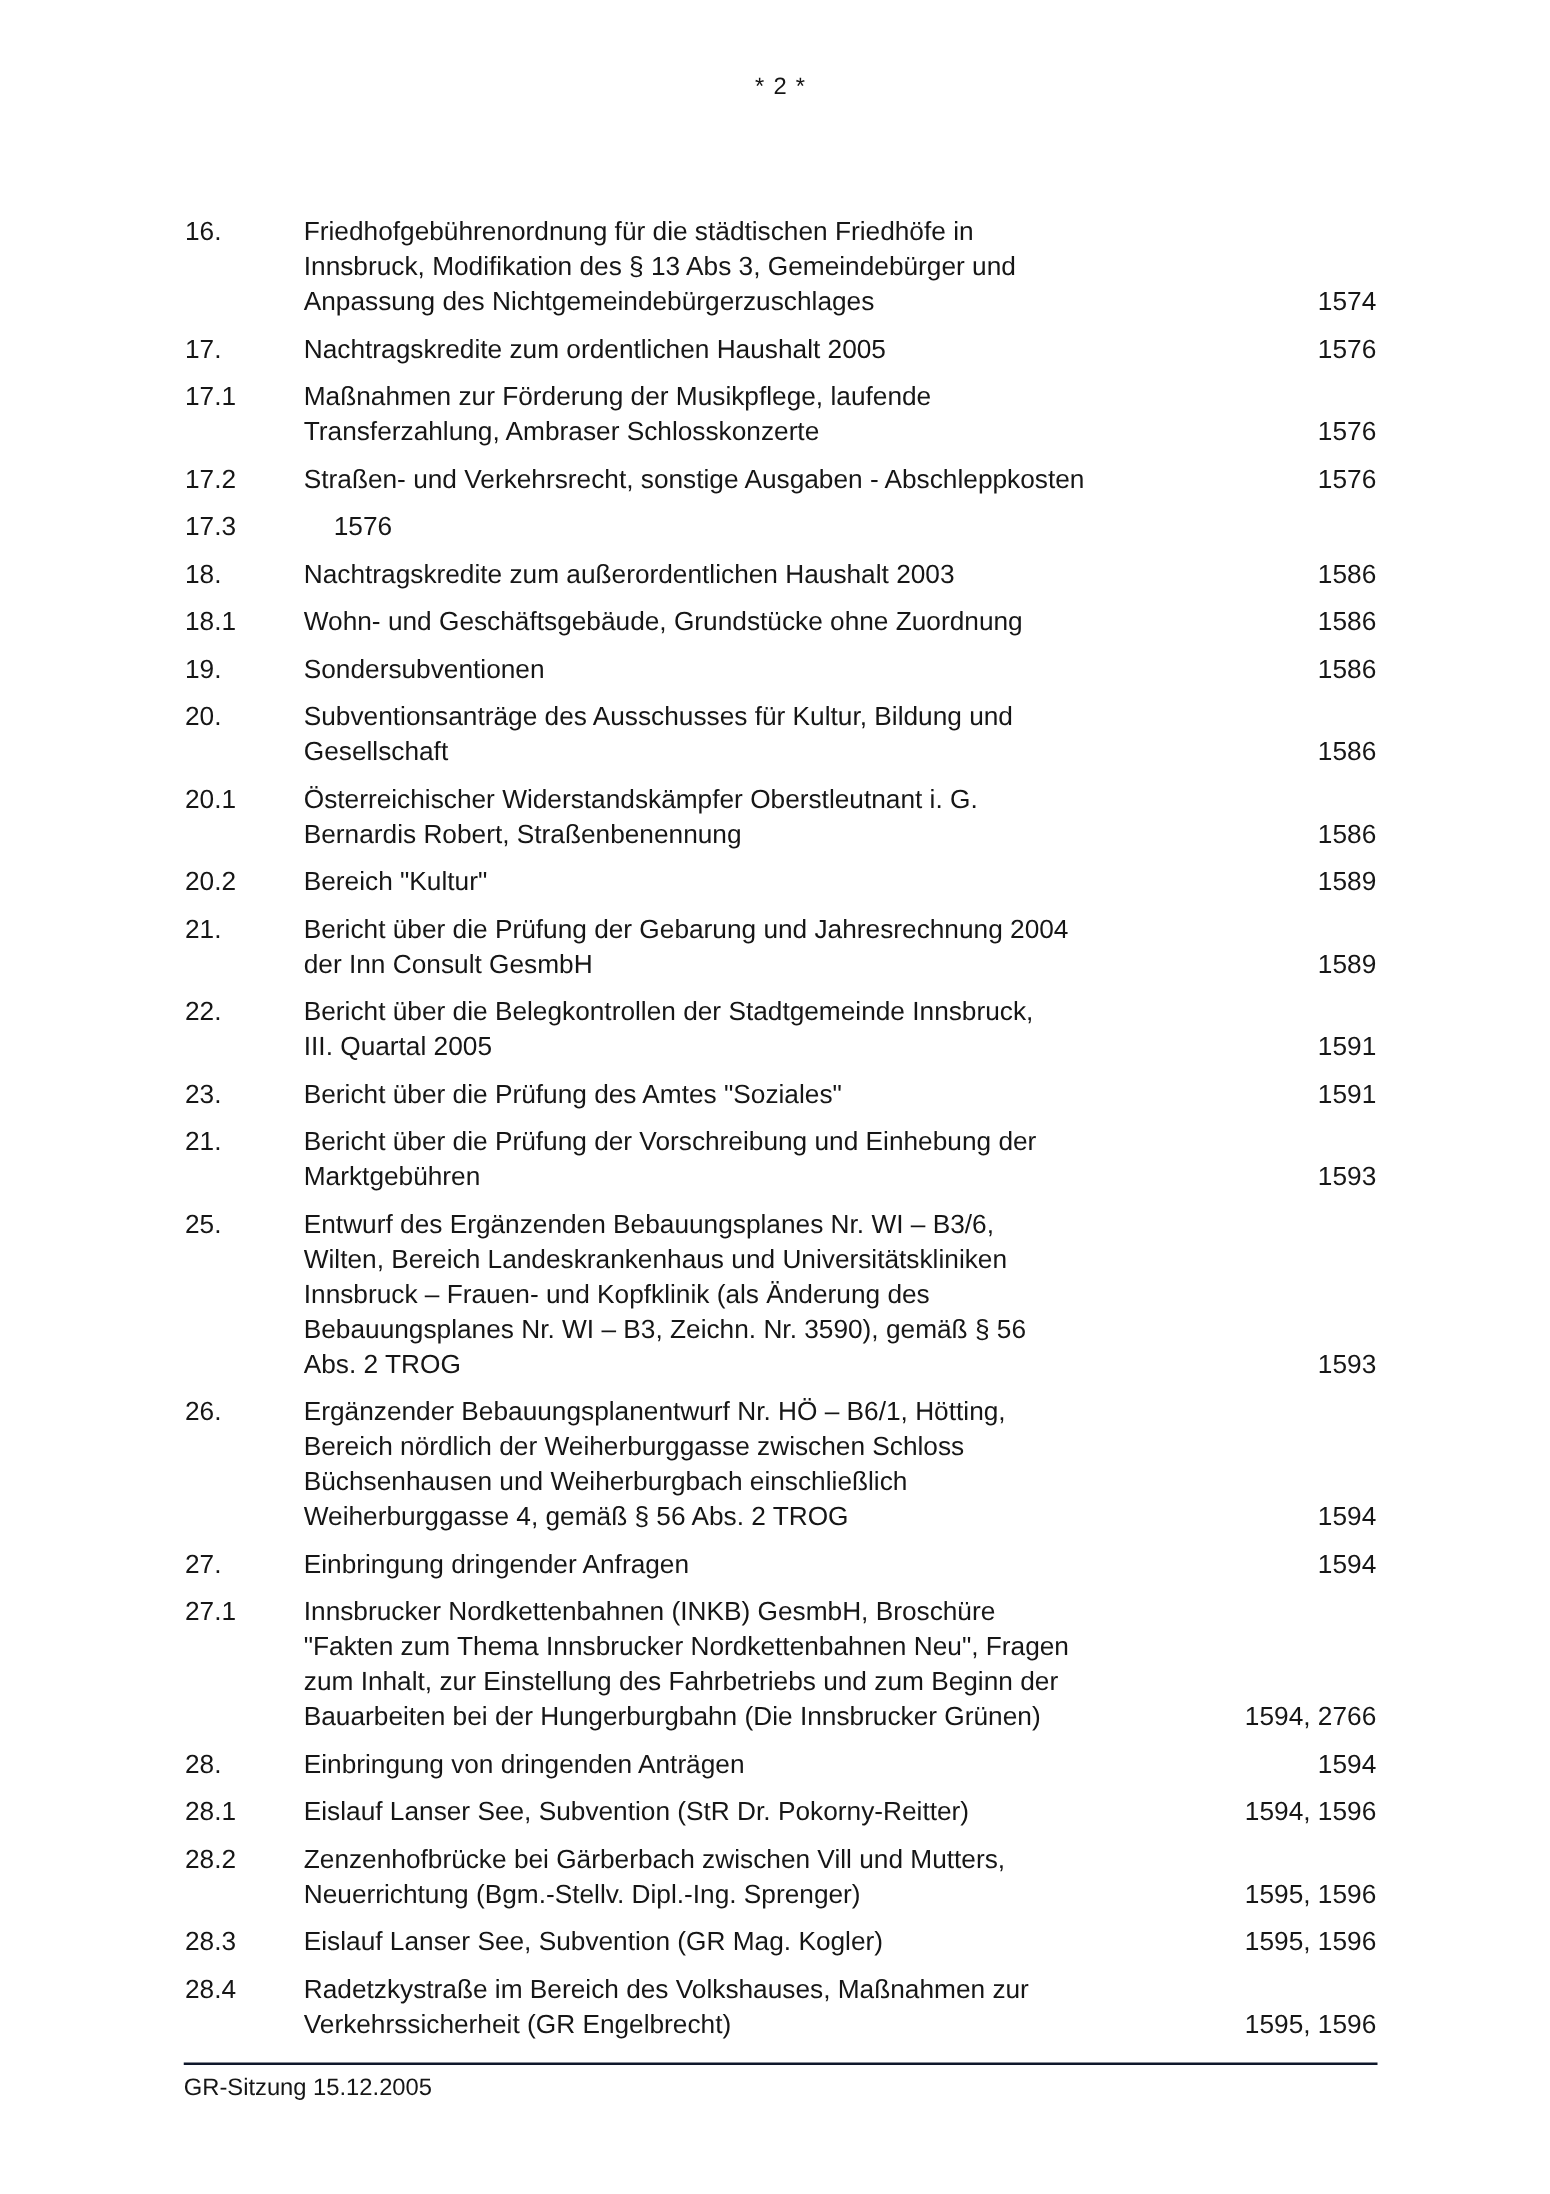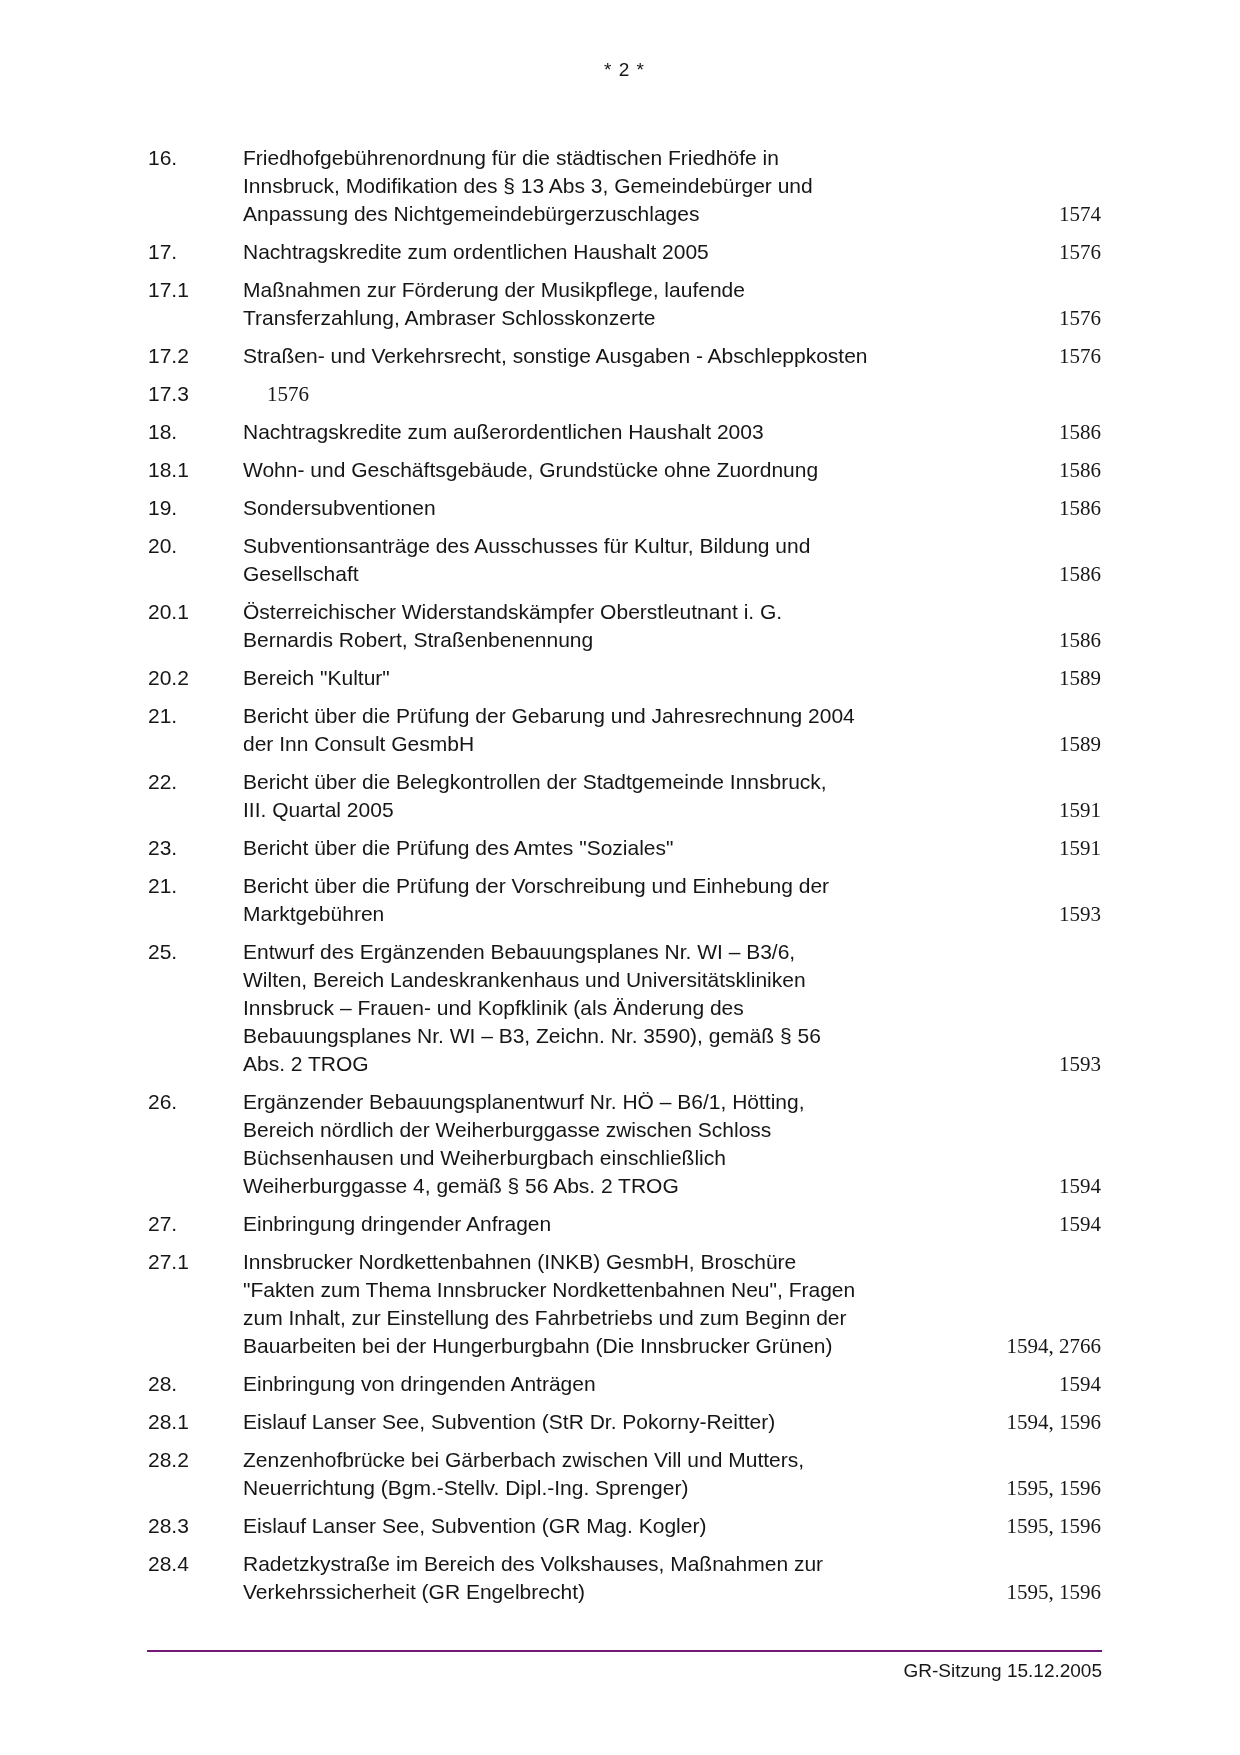--- a/index.html
+++ b/index.html
@@ -21,21 +21,21 @@
       top: 58px;
       width: 953px;
     }
     .page-header {
       text-align: center;
       font-size: 19px;
       line-height: 24px;
       letter-spacing: 1px;
     }
     .toc {
-      margin-top: 62px;
+      margin-top: 90px;
     }
     .toc-item {
       display: flex;
       align-items: flex-end;
       font-size: 21px;
       line-height: 28px;
       margin-bottom: 10px;
     }
     .col-num {
       flex: 0 0 95px;
@@ -43,32 +43,30 @@
     }
     .col-text {
       flex: 1 1 auto;
       white-space: pre-line;
     }
     .col-pages {
       flex: 0 0 auto;
       padding-left: 24px;
       text-align: right;
       white-space: nowrap;
-      font-family: Liberation Serif, serif;
     }
     .footer {
       position: absolute;
       left: 147px;
       top: 1650px;
       width: 955px;
-      border-top: 2px solid #701a75;
+      border-top: 2px solid #0f172a;
       padding-top: 7px;
       font-size: 19px;
       line-height: 24px;
-      text-align: right;
     }
   </style>
 </head>
 <body>
 
 <div class="content">
   <div class="page-header">* 2 *</div>
 
   <div class="toc">
   <div class="toc-item">

